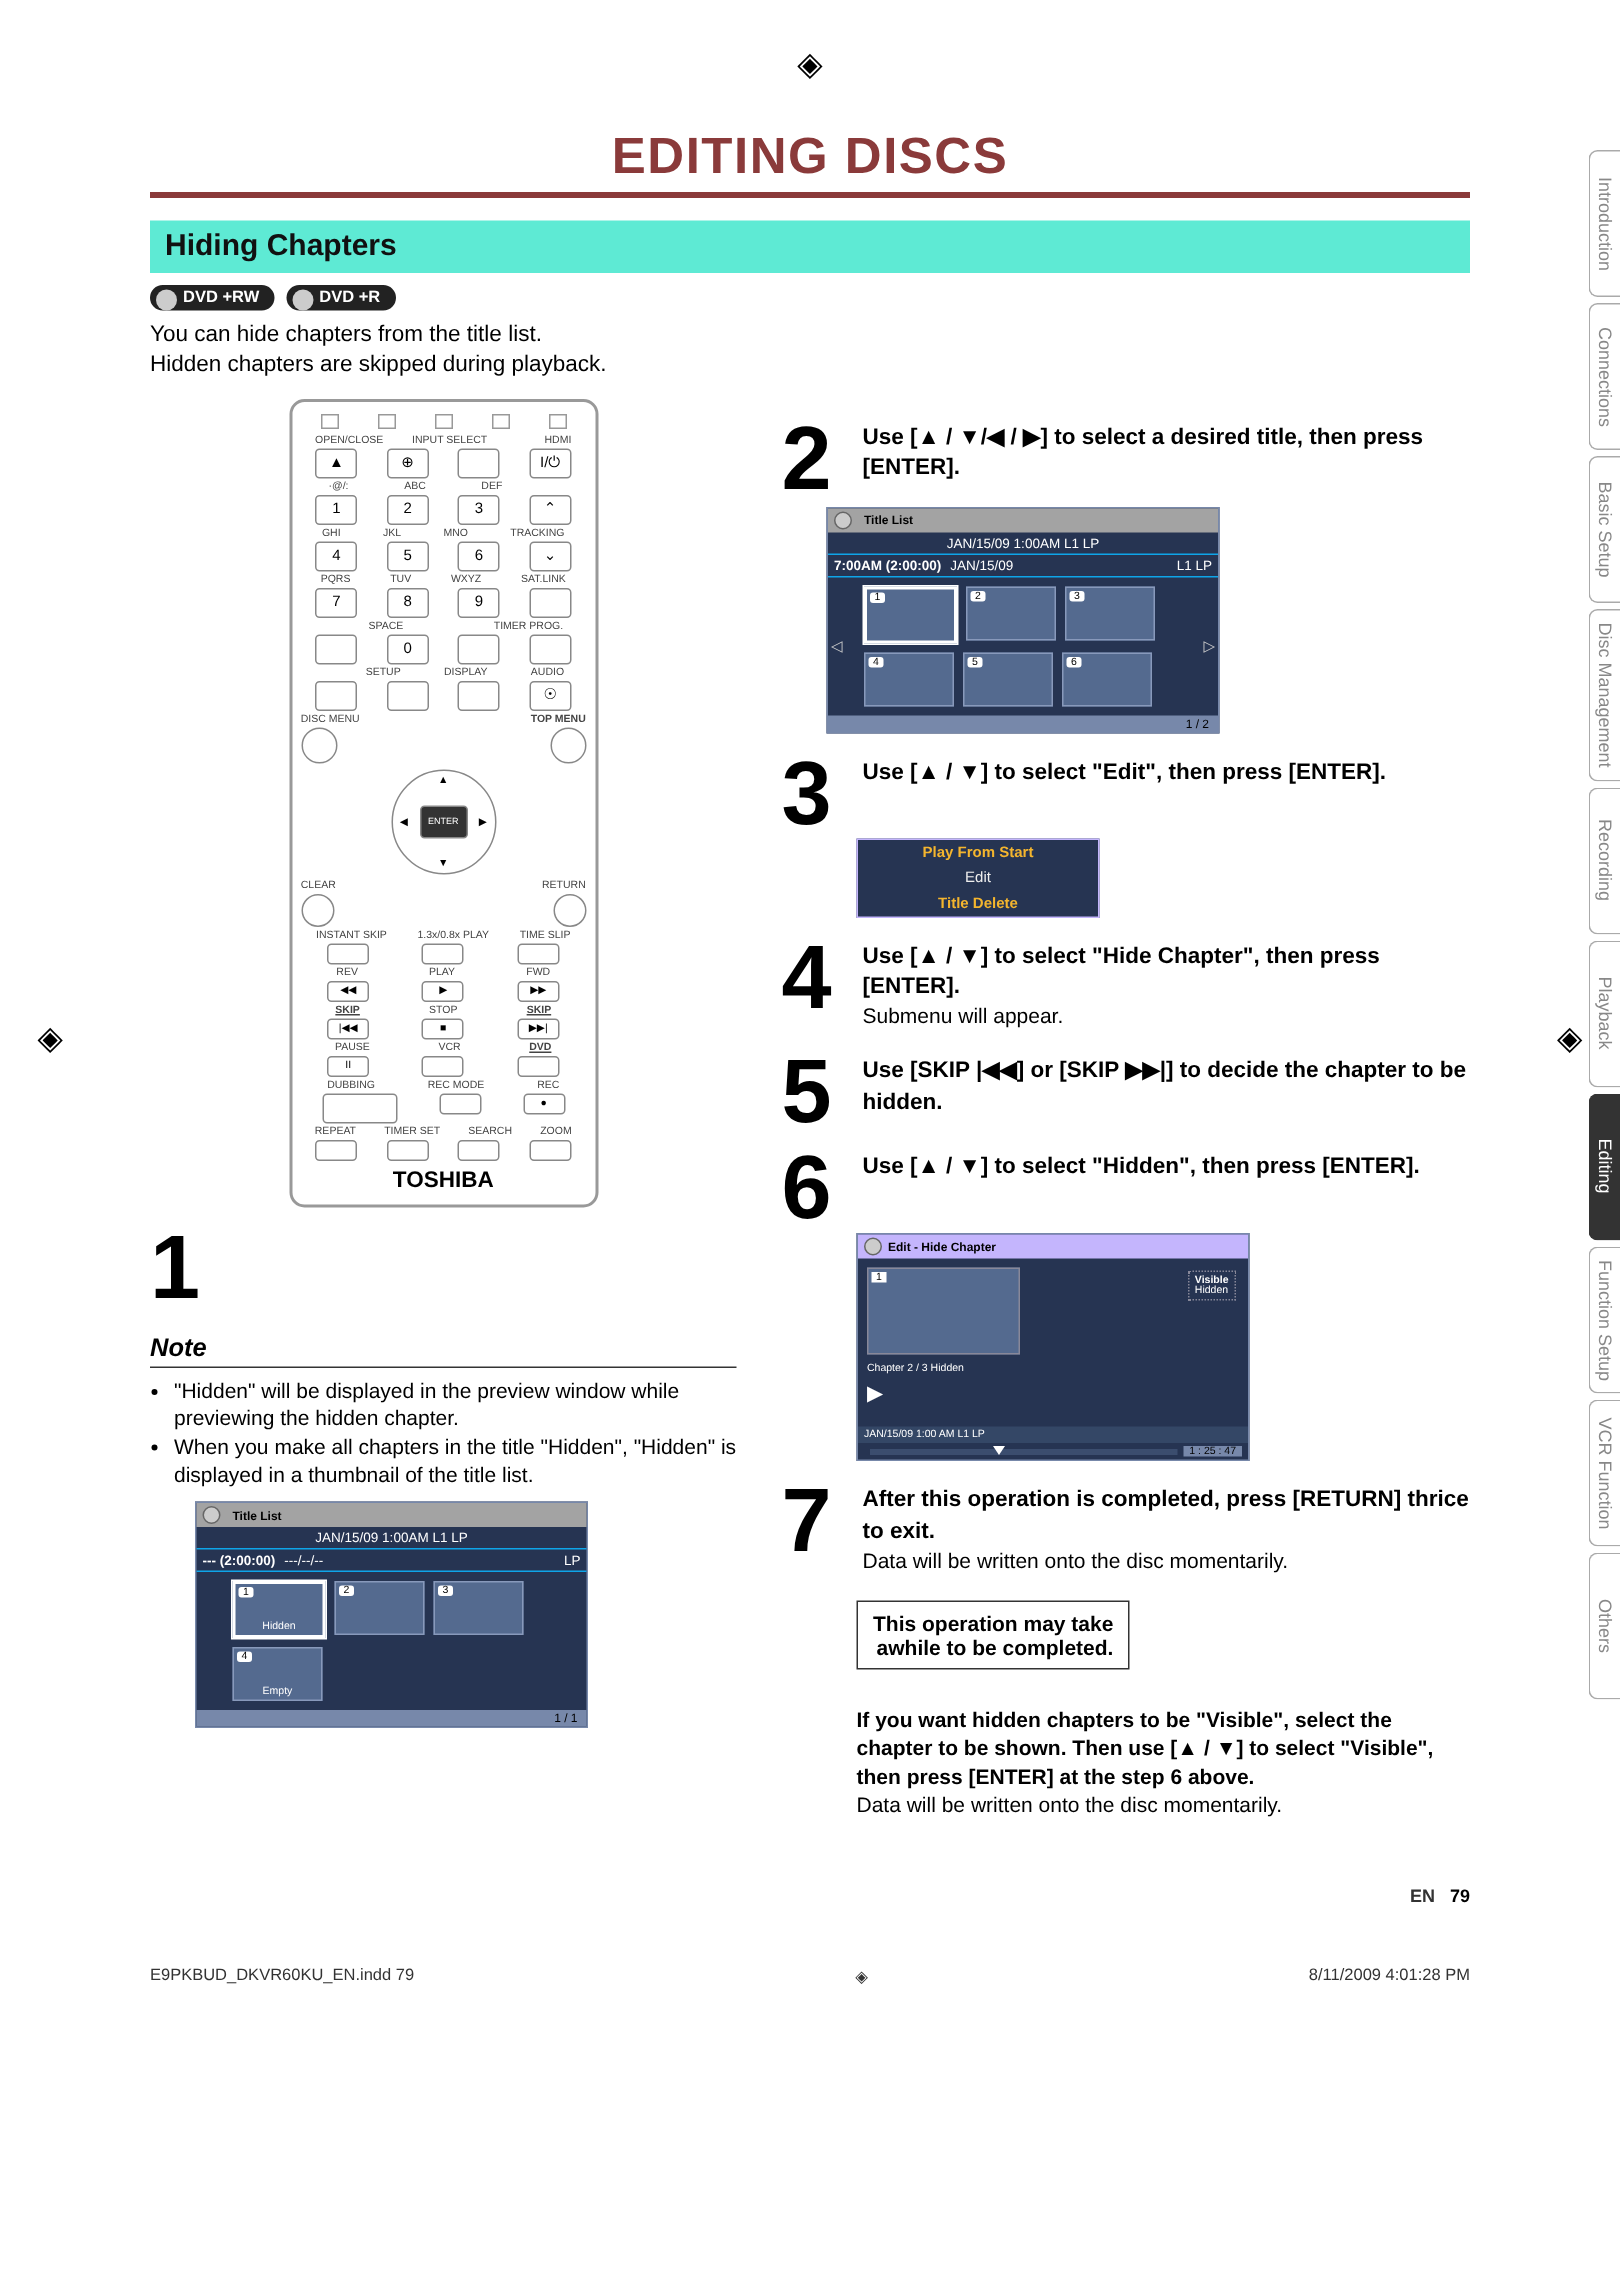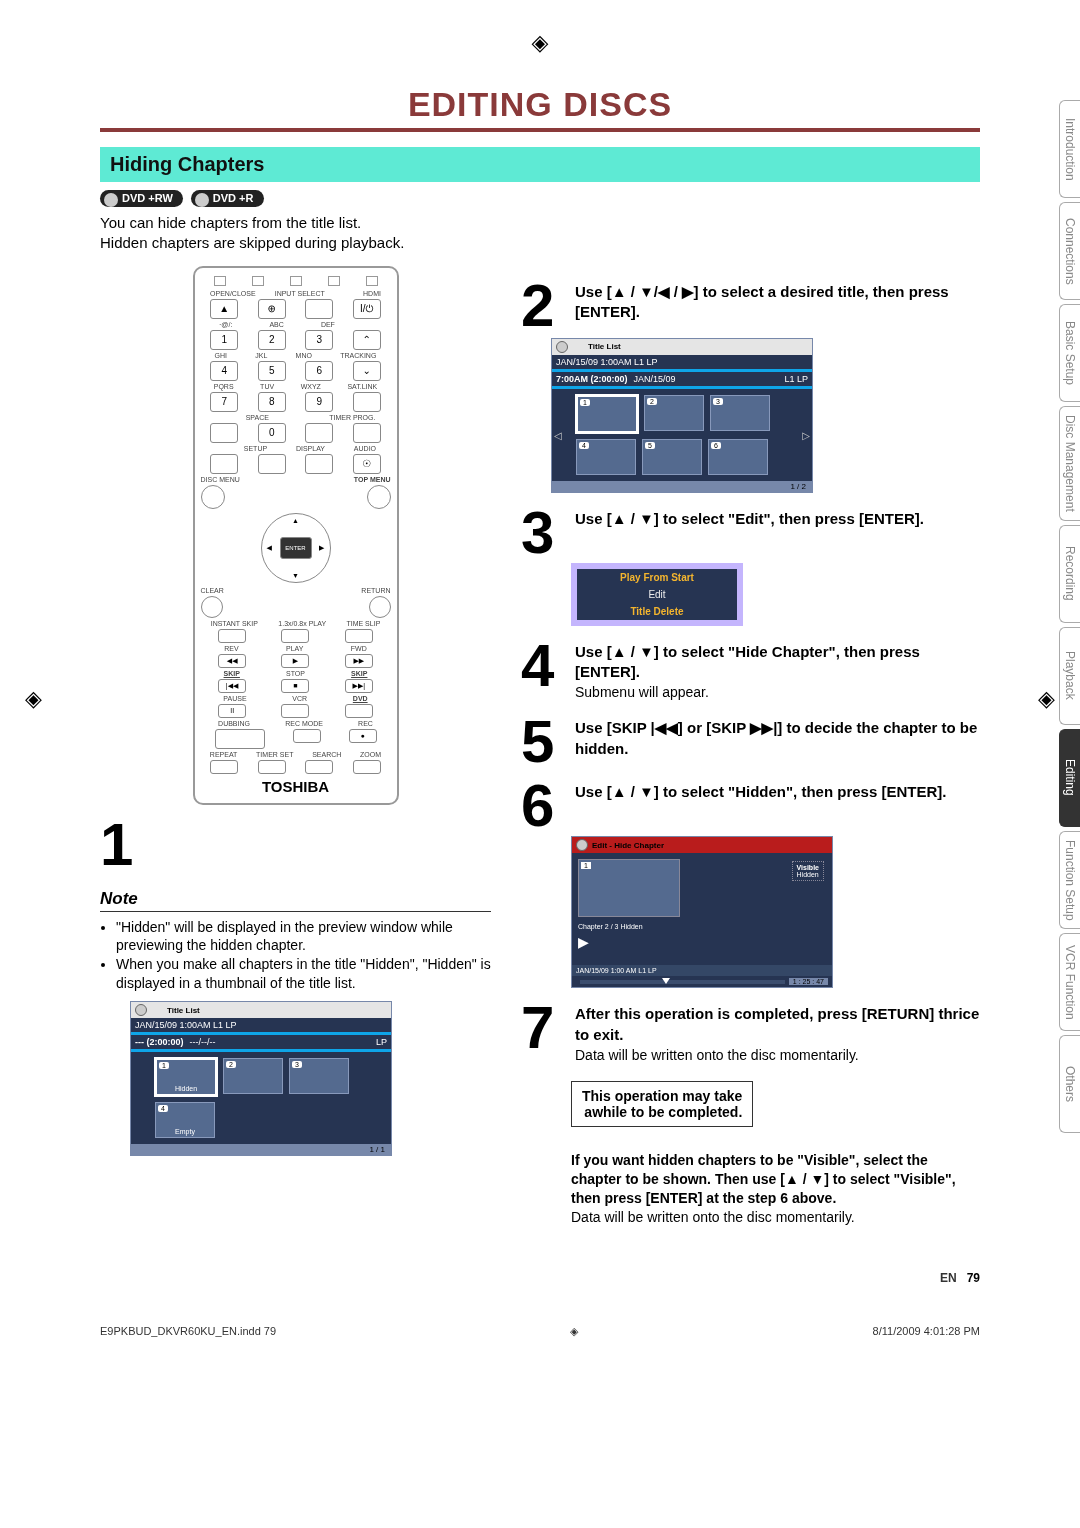--- a/index.html
+++ b/index.html
@@ -116,54 +116,54 @@
   .note ul { padding-left: 16px; margin: 6px 0; font-size: 14px; line-height: 1.35; }
 
   .osd {
     background: #263452;
     color: #fff;
     font-size: 9px;
     border: 1px solid #7788aa;
     margin: 8px 0 8px 30px;
     width: 260px;
   }
-  .osd-titlebar { background: #e5e5e5; color:#000; font-size:8px; padding:2px 4px; display:flex; align-items:center; gap:20px;}
+  .osd-titlebar { background: #a3a3a3; color:#000; font-size:8px; padding:2px 4px; display:flex; align-items:center; gap:8px;}
   .osd-titlebar .disc-ic{ width:10px;height:10px;border:1px solid #666;border-radius:50%;background:#ccc;}
   .osd-row { display:flex; padding:2px 4px; gap:6px; align-items:center;}
-  .osd-row.hdr { border-bottom:3px solid #0ea5e9;}
+  .osd-row.hdr { border-bottom:1px solid #0ea5e9;justify-content:center;}
   .thumb-grid { display:flex; flex-wrap:wrap; gap:6px; padding:6px 10px 6px 24px;}
   .thumb { width:58px; height:34px; background:#546a8f; border:1px solid #8899bb; position:relative;}
   .thumb .tnum { position:absolute;top:2px;left:2px;background:#fff;color:#000;font-size:7px;padding:0 3px;border-radius:2px;}
   .thumb.active { border:2px solid #fff; box-shadow:0 0 0 1px #fff;}
   .thumb .tag {position:absolute;bottom:2px;left:50%;transform:translateX(-50%);font-size:7px;}
   .osd-page { text-align:right; background:#7788aa; color:#000; font-size:8px; padding:1px 6px;}
   .osd .arrow { position:absolute; left:2px; top:50%; transform:translateY(-50%); font-size:10px; color:#ccc;}
   .osd-wrap { position:relative;}
 
   .menu-box {
     background:#263452;
-    border:6px solid #c4b5fd;
+    border:1px solid #c4b5fd;
     width:160px;
     margin:6px 0 6px 50px;
     font-size:10px;
     color:#eee;
     text-align:center;
   }
   .menu-box div { padding:3px 0;}
   .menu-box .hi { color:#f4b52e; font-weight:bold;}
 
   .edit-osd {
     background:#263452;
     color:#fff;
     border:1px solid #7788aa;
     width:260px;
     margin:6px 0 6px 50px;
     font-size:8px;
   }
-  .edit-osd .bar{background:#b91c1c;color:#000;padding:2px 4px;display:flex;align-items:center;gap:4px;}
+  .edit-osd .bar{background:#c4b5fd;color:#000;padding:2px 4px;display:flex;align-items:center;gap:4px;}
   .edit-osd .body{padding:6px;position:relative;min-height:100px;}
   .edit-osd .thumb-big{width:100px;height:56px;background:#546a8f;border:1px solid #889;position:relative;}
   .edit-osd .thumb-big .tnum{position:absolute;top:2px;left:2px;background:#fff;color:#000;font-size:7px;padding:0 3px;}
   .edit-osd .opt{position:absolute;right:8px;top:8px;border:1px dotted #889;font-size:7px;padding:2px 4px;}
   .edit-osd .chapline{margin-top:6px;font-size:7px;}
   .edit-osd .playarrow{font-size:14px;margin-top:4px;}
   .edit-osd .ftr{background:#344766;padding:2px 4px;font-size:7px;}
   .edit-osd .progress{display:flex;justify-content:space-between;align-items:center;padding:2px 4px;}
   .edit-osd .progress .barline{flex:1;height:4px;background:#3b4d6e;margin:0 4px;position:relative;}
   .edit-osd .progress .barline::after{content:"";position:absolute;left:40%;top:-2px;width:0;height:0;border-left:4px solid transparent;border-right:4px solid transparent;border-top:6px solid #fff;}

